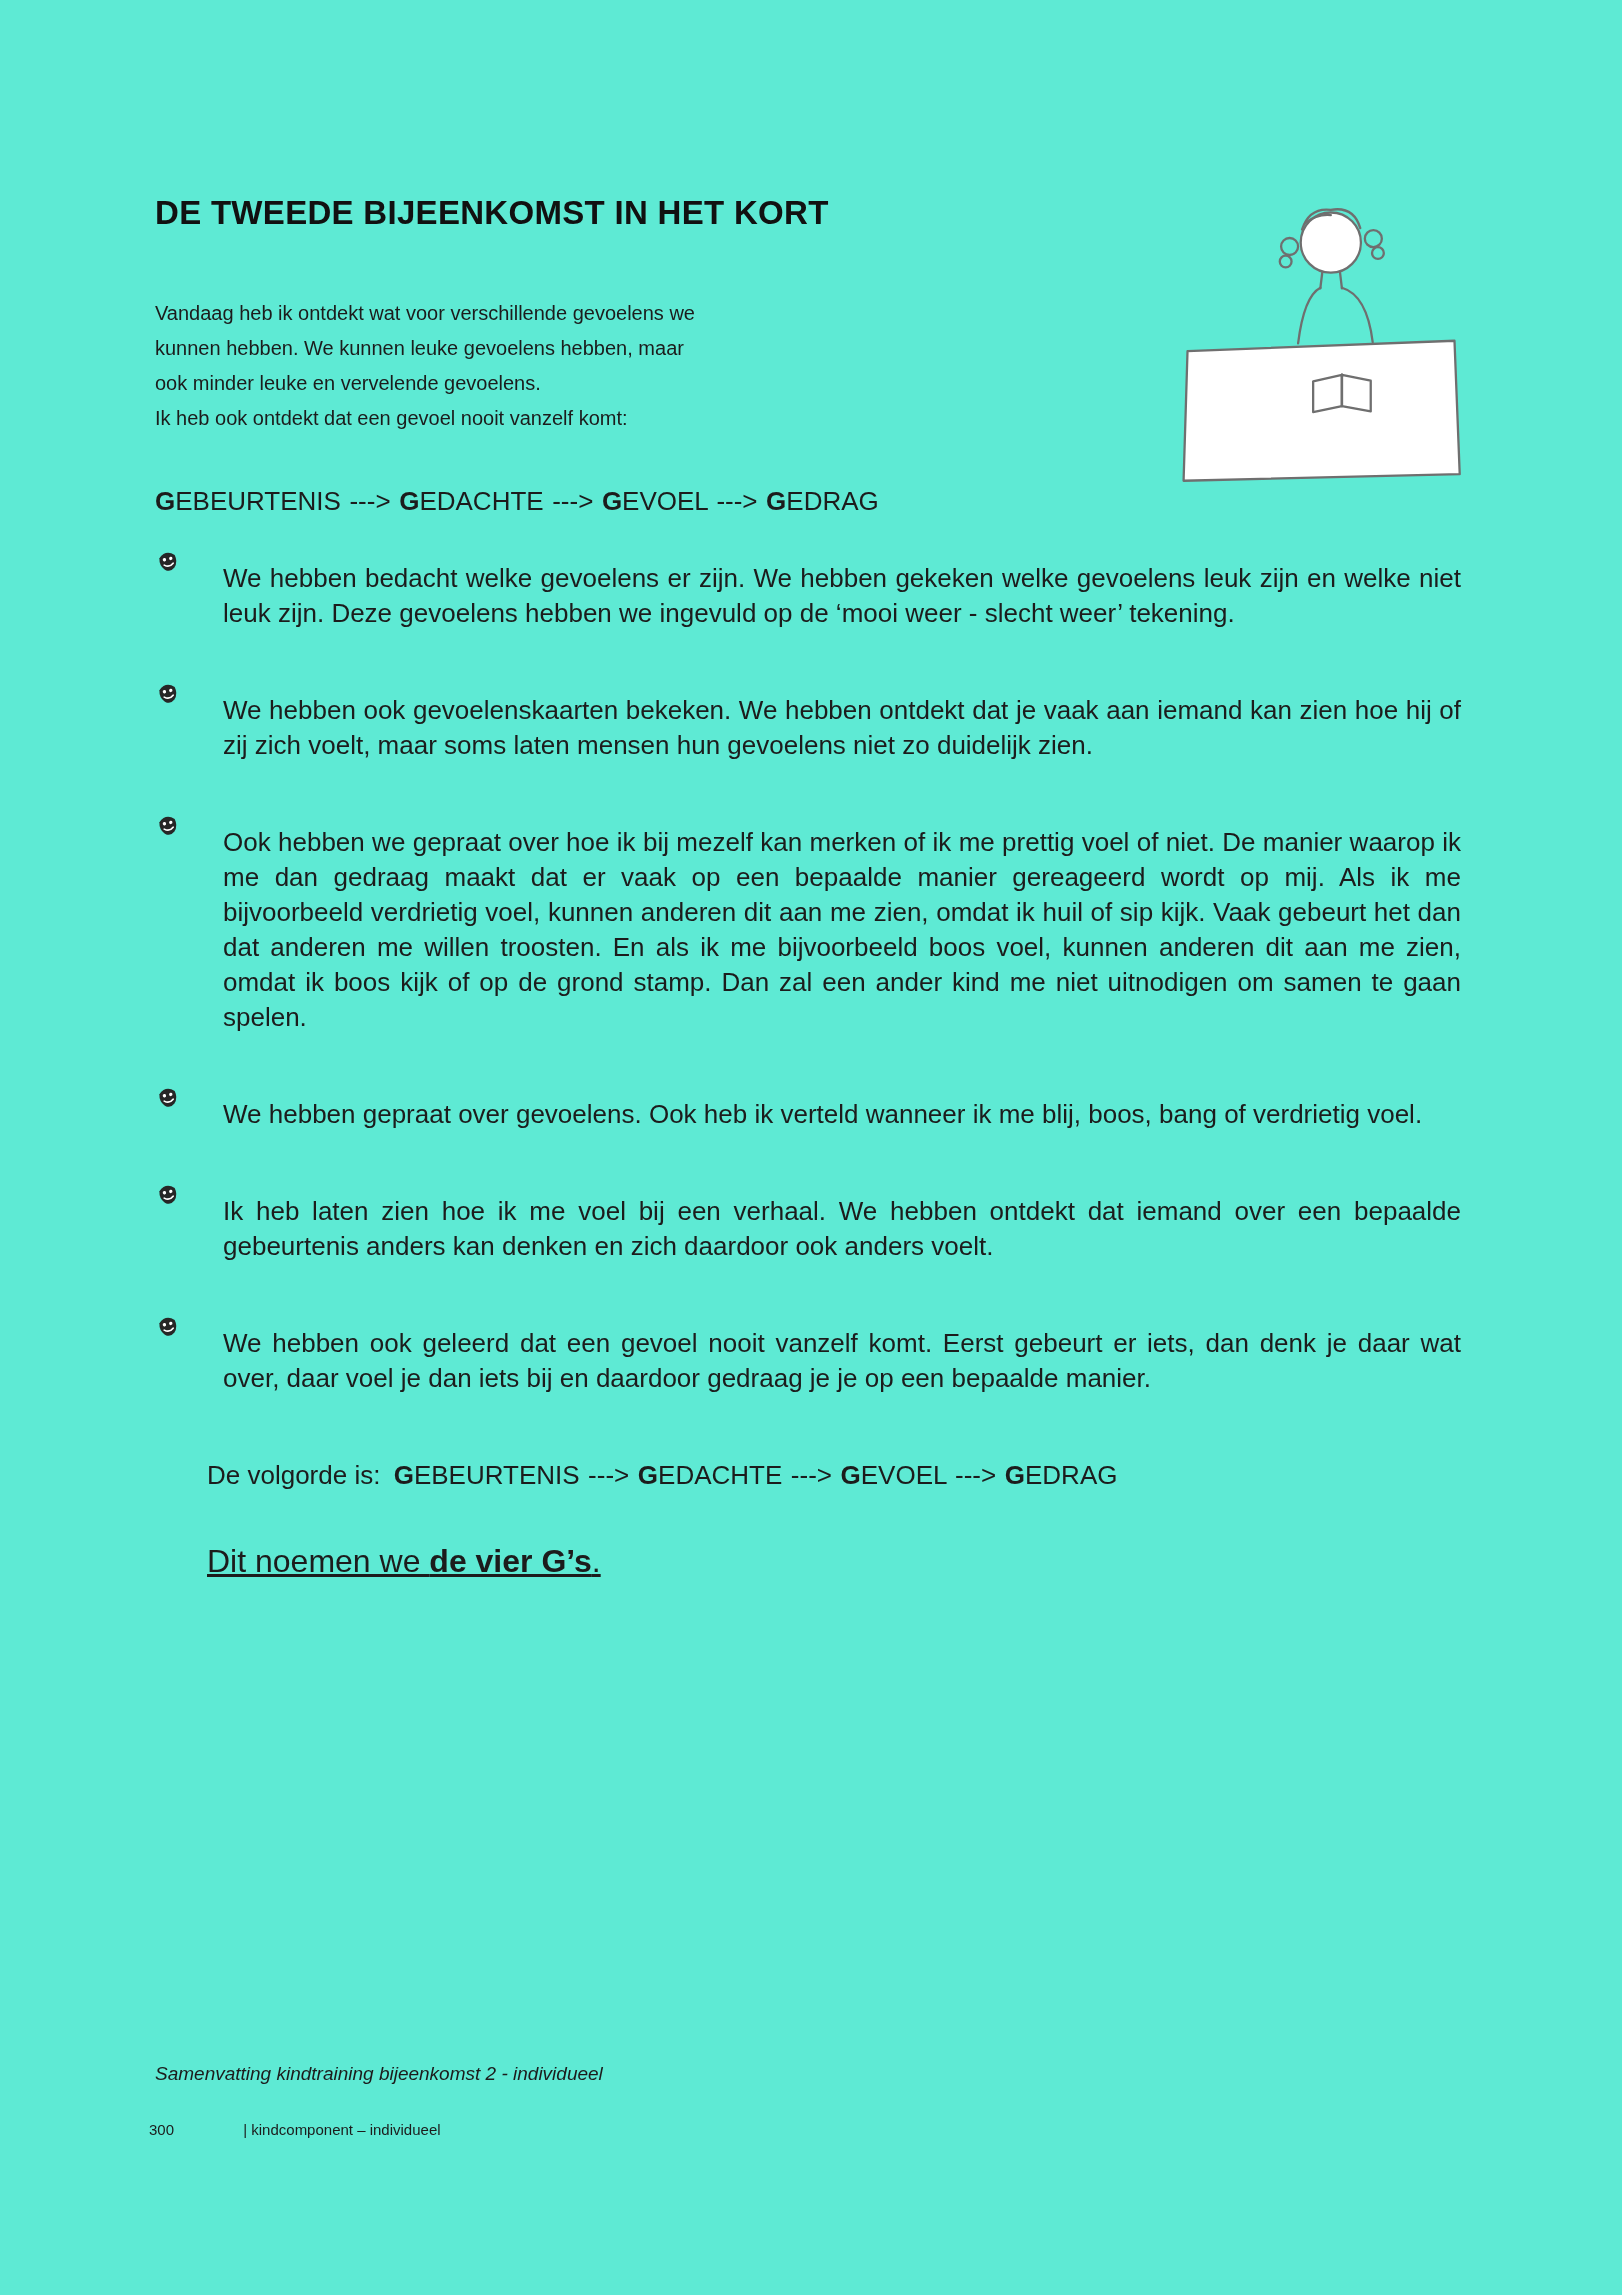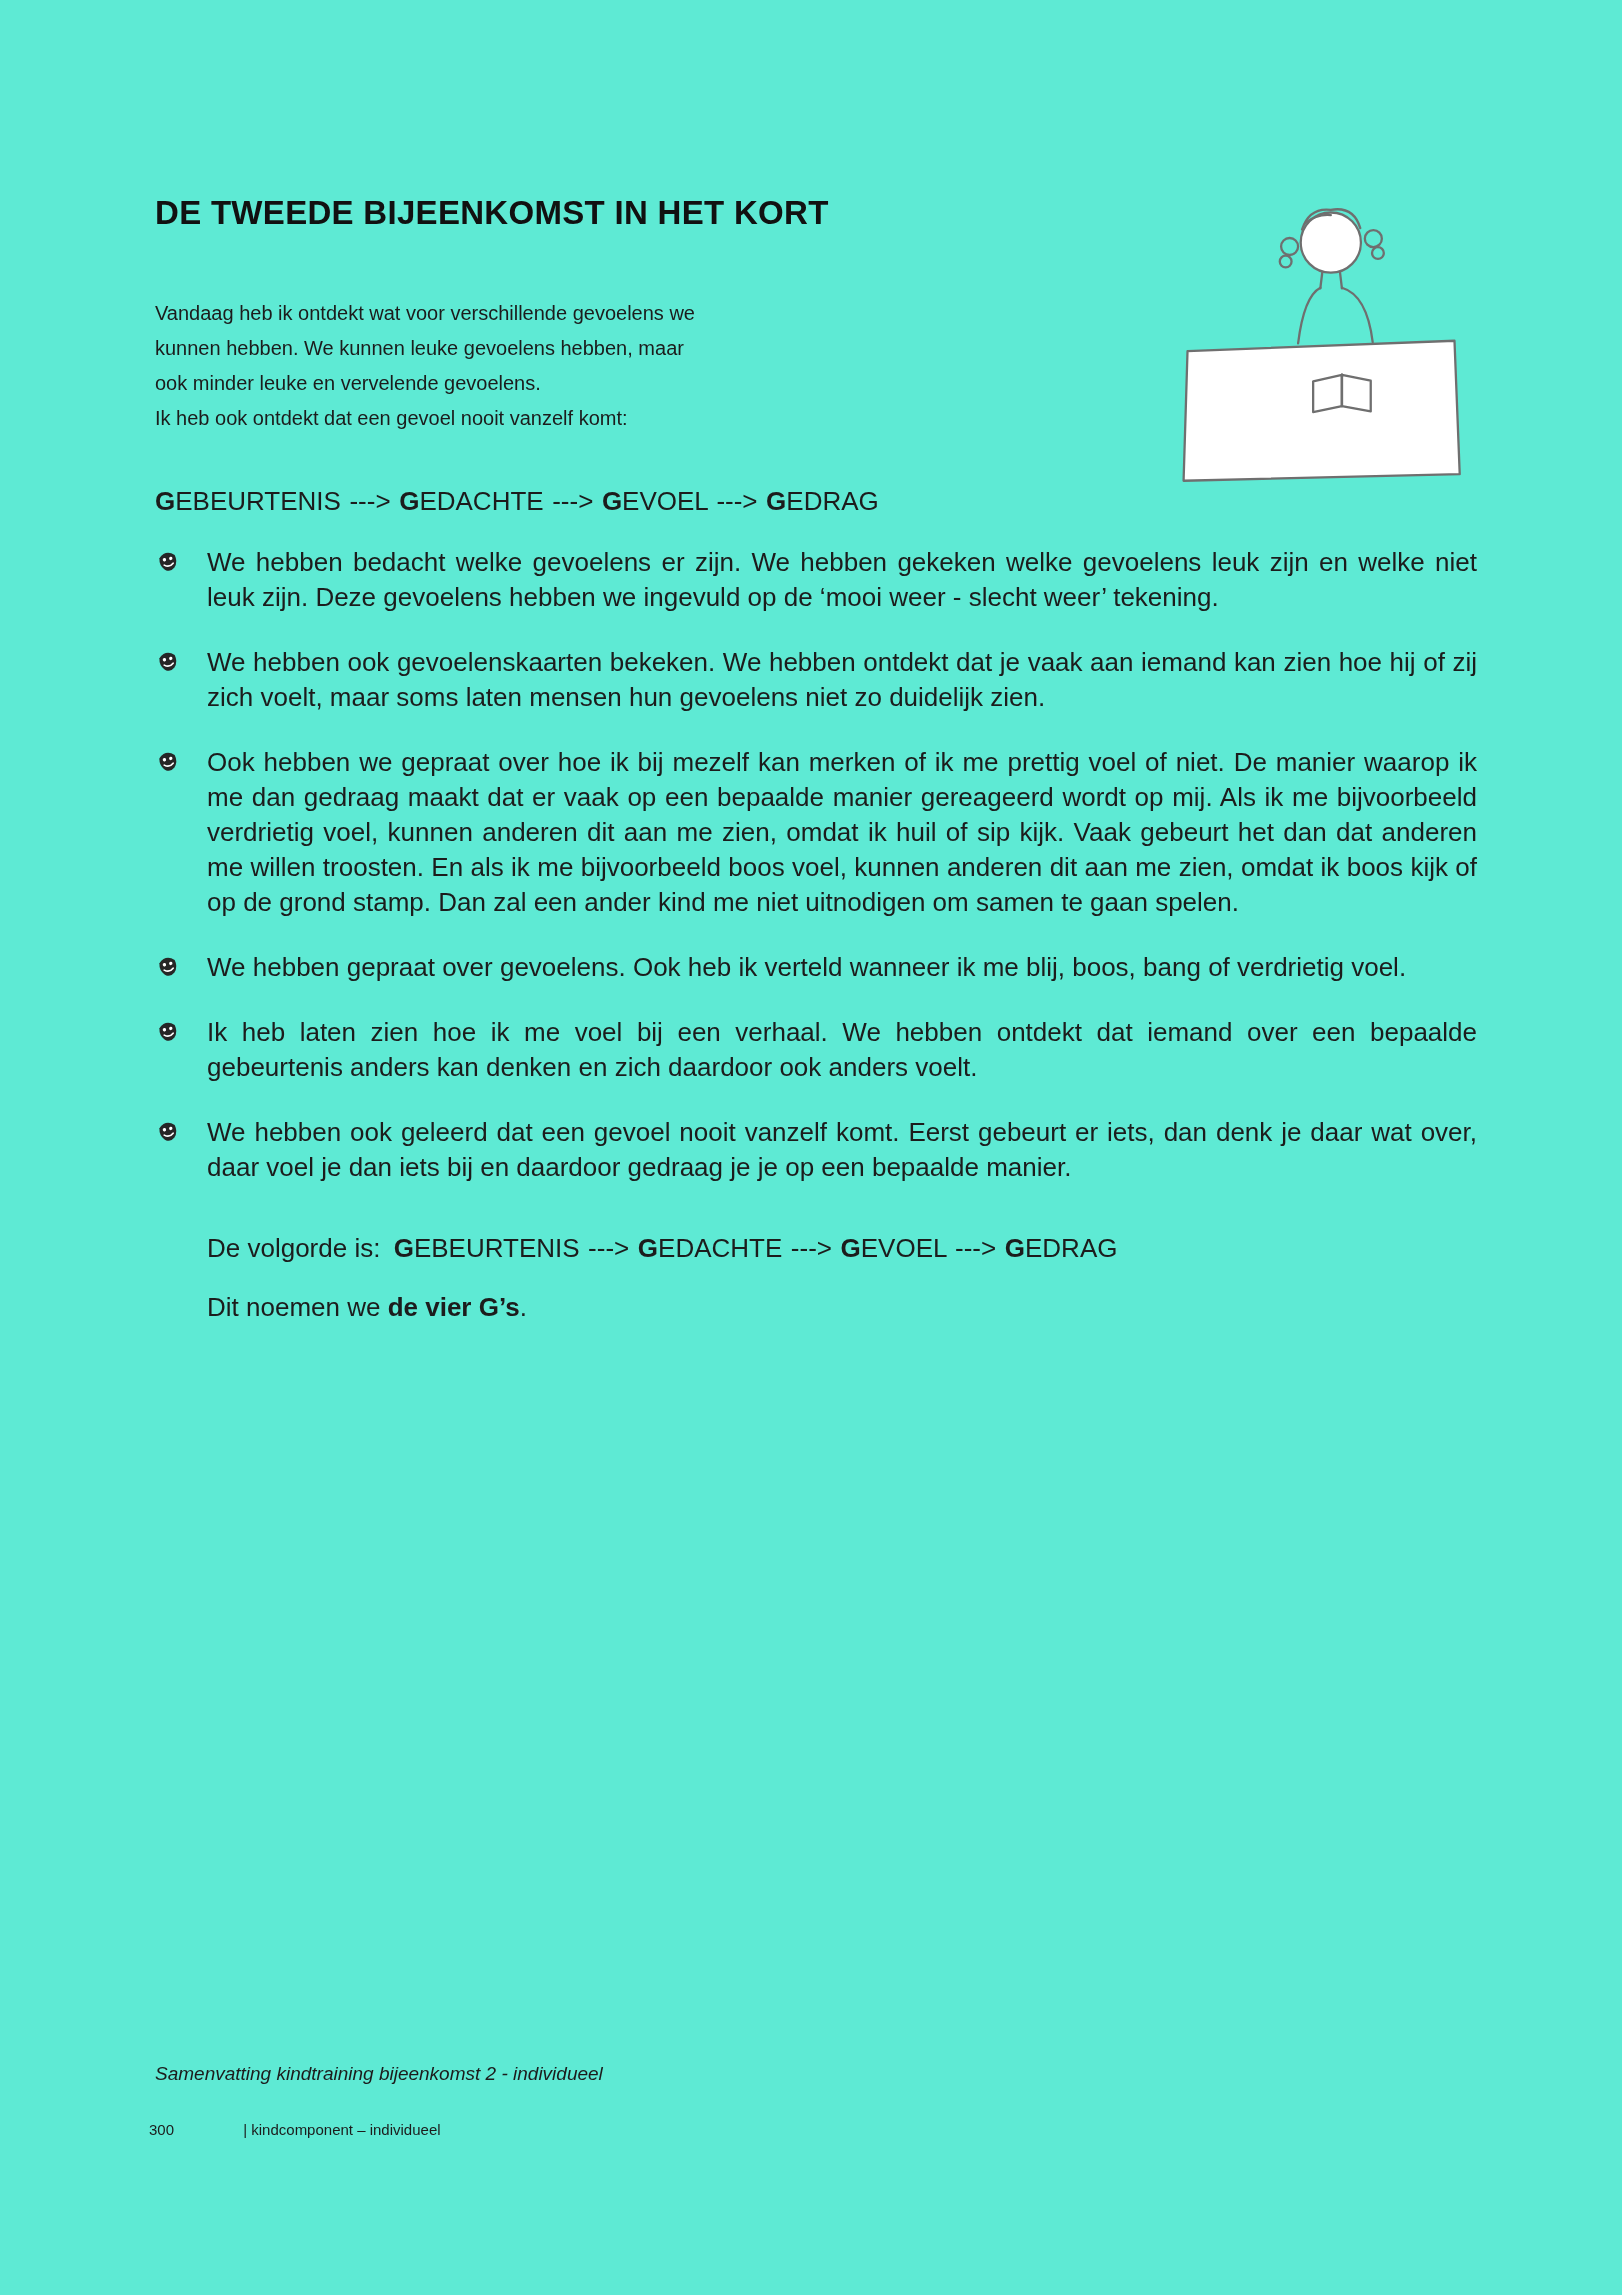--- a/index.html
+++ b/index.html
@@ -15,24 +15,24 @@
   }
   .illustration { position:absolute; top:-9.2px; right:11.8px; width:288px; height:301px; }
   .intro { font-size:20px; line-height:35px; }
   .intro-line { white-space:nowrap; }
   .formula-line { margin-top:50px; font-size:26px; white-space:nowrap; }
   .formula b { font-weight:bold; }
   .arrow { margin:0 1.3px; }
   .bullets { margin-top:27.5px; }
   .bullet { display:flex; margin-bottom:30px; }
   .bullet-icon { flex:0 0 52px; padding-top:3.9px; }
-  .bullet-text { margin:0; flex:1; font-size:26px; line-height:35px; text-align:justify; }
+  .bullet-text { margin:16px; flex:1; font-size:26px; line-height:35px; text-align:justify; }
   .volgorde { margin:48px 0 0 52px; font-size:26px; white-space:nowrap; }
   .volgorde-label { margin-right:6px; }
-  .conclusion { margin:28px 0 0 52px; font-size:26px; }
+  .conclusion { margin:52px 0 0 52px; font-size:32px;text-decoration:underline; }
   .conclusion b { font-weight:bold; }
   .footer-summary {
     position:absolute; left:155px; top:2063px;
     font-style:italic; font-size:19px; color:#1c1c1c;
   }
   .footer-line { position:absolute; left:149px; top:2121px; font-size:15px; color:#1c1c1c; }
   .footer-text { margin-left:65px; }
 </style>
 </head>
 <body>

